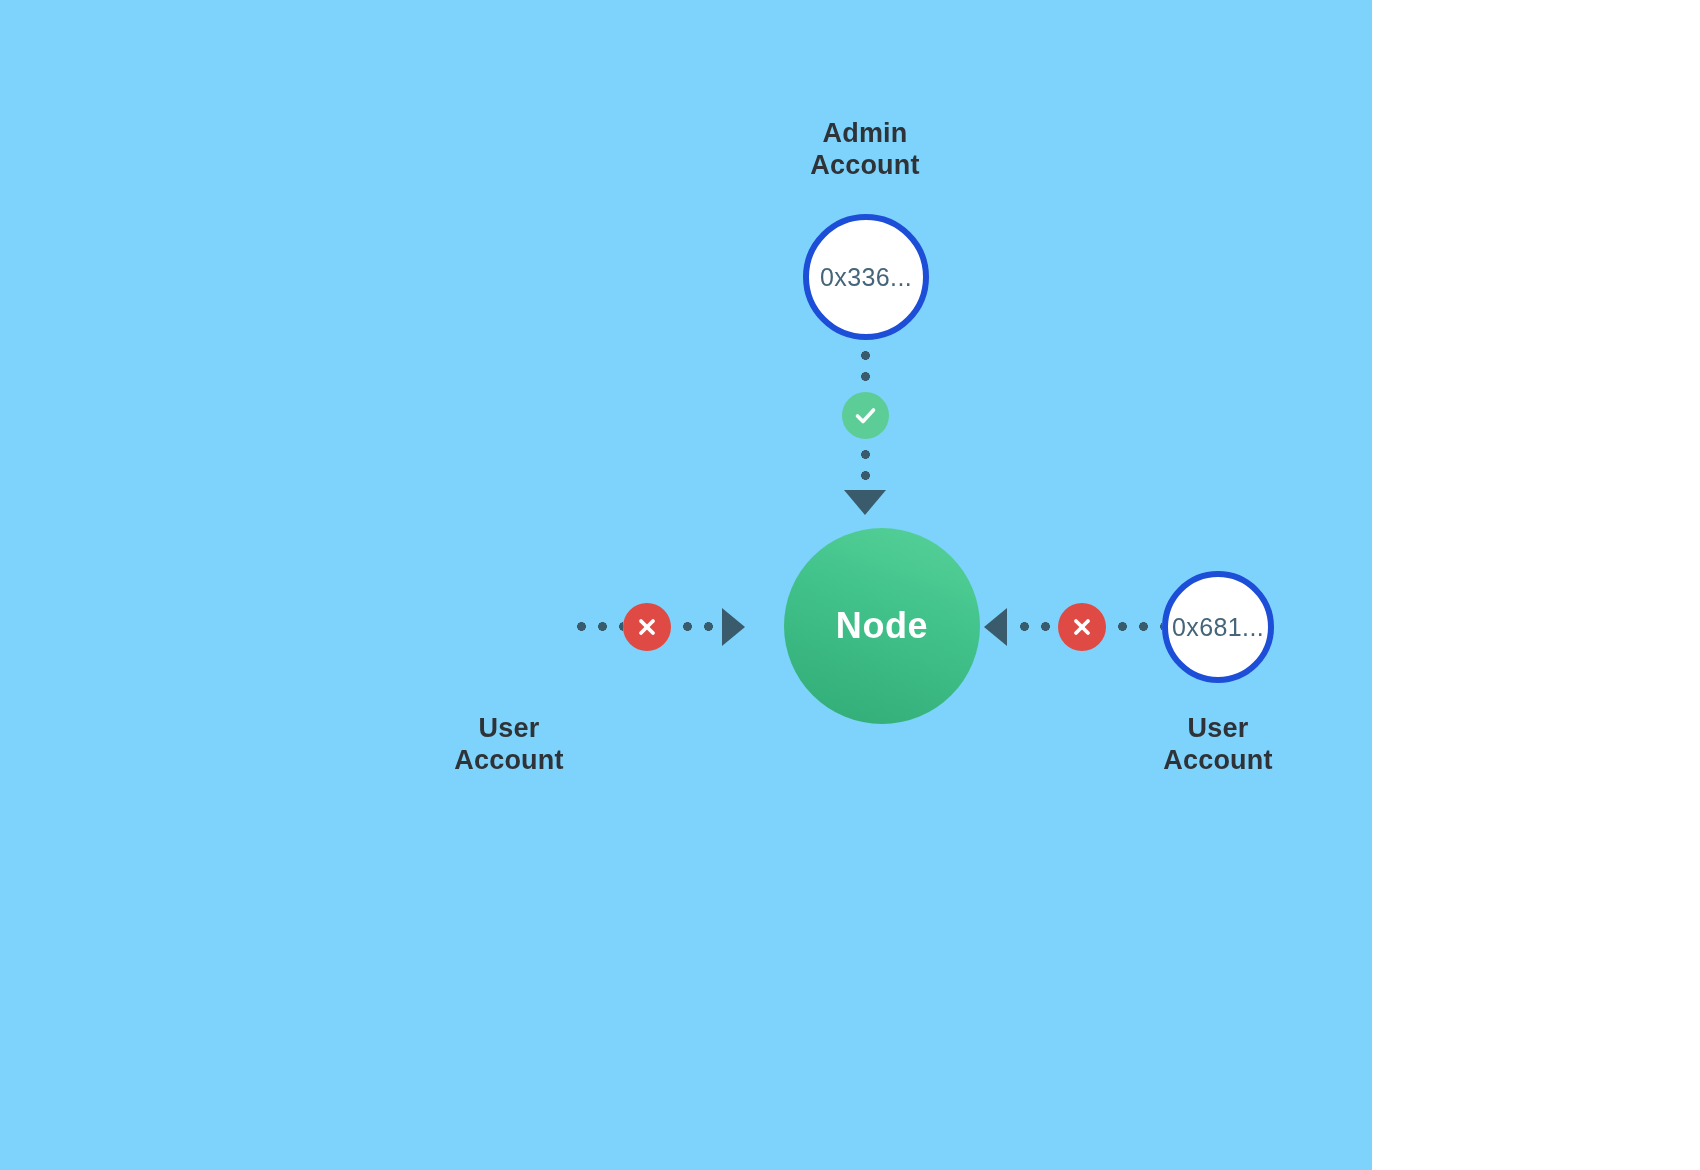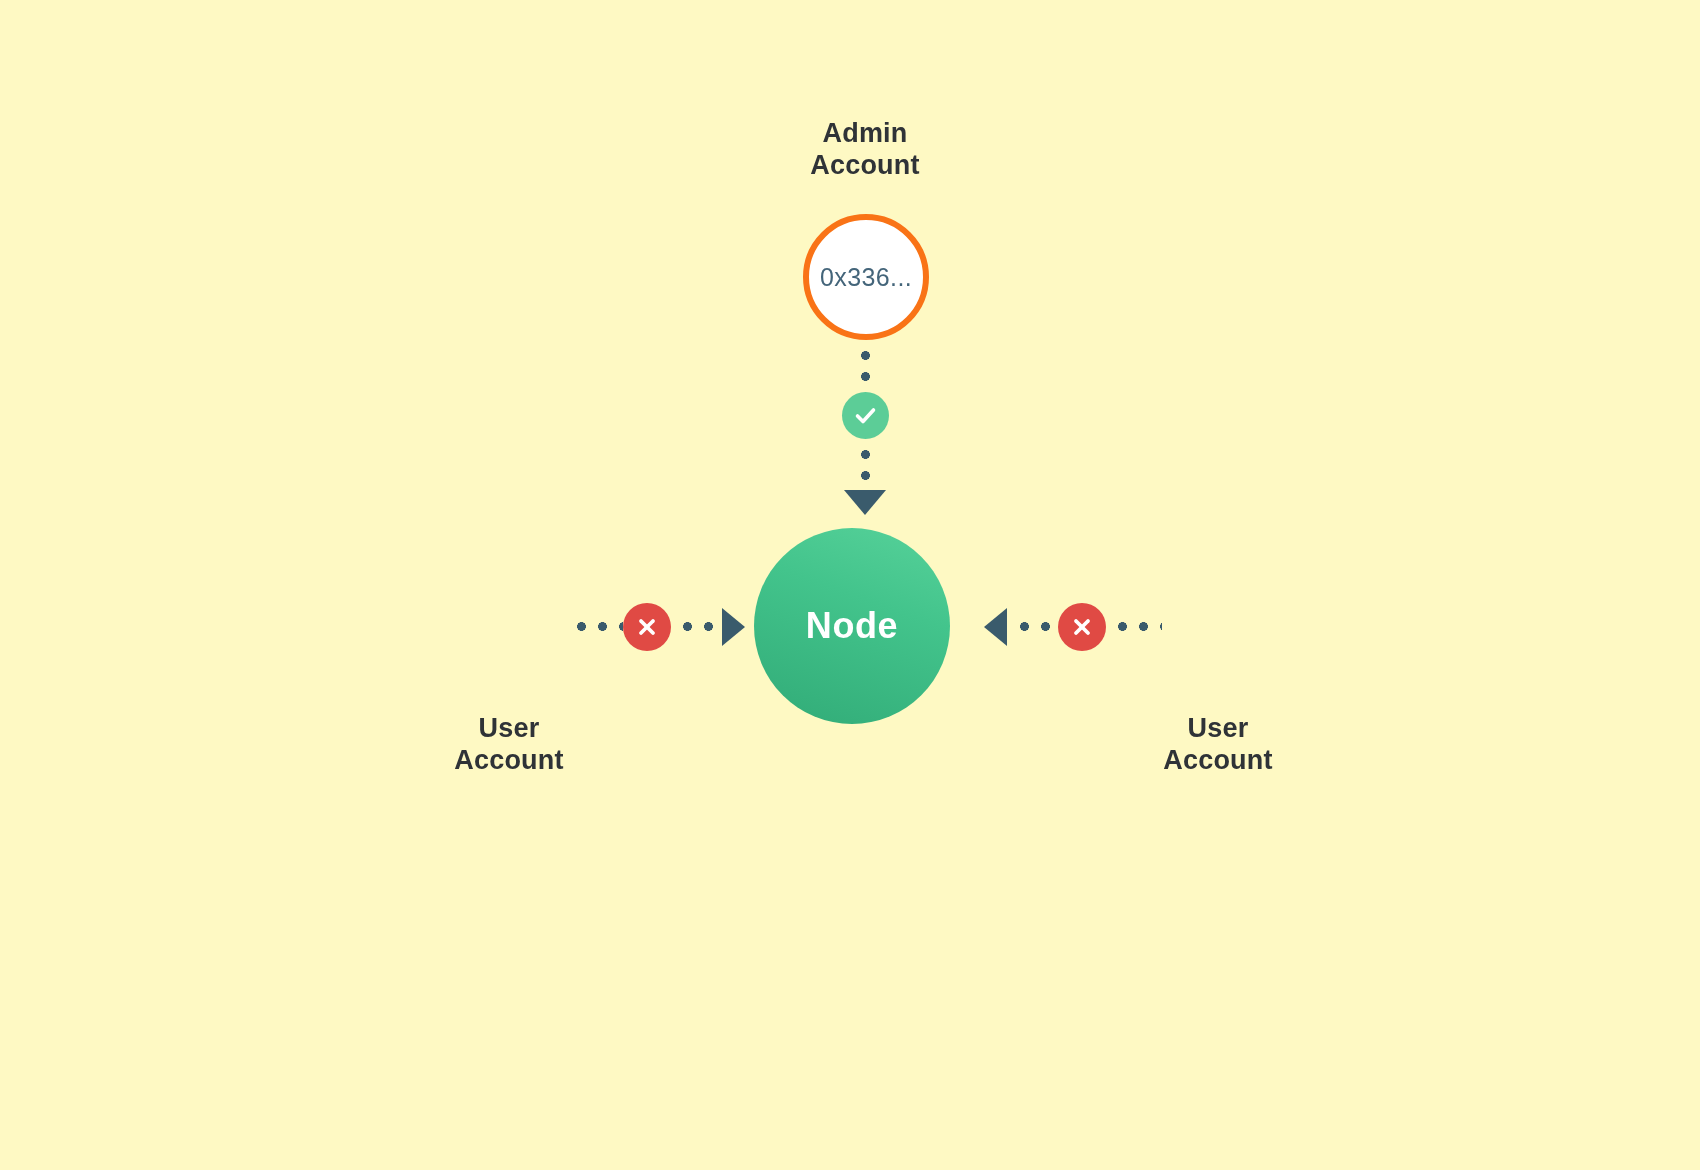--- a/index.html
+++ b/index.html
@@ -8,43 +8,43 @@
     background: #ffffff;
   }
   body {
     width: 1700px;
     height: 1170px;
     font-family: "Liberation Sans", sans-serif;
     overflow: hidden;
   }
   #stage {
     position: relative;
-    width: 1700px;
+    width: 1372px;
     height: 1170px;
-    background: #fef9c3;
+    background: #7dd3fc;
   }
 
   
   .role-label {
     position: absolute;
     text-align: center;
     font-weight: bold;
     font-size: 27px;
     line-height: 32px;
     color: #2f3337;
     letter-spacing: 0.2px;
     white-space: pre-line;
   }
 
   
   .acct-circle {
     position: absolute;
     border-radius: 50%;
     background: #ffffff;
-    border: 6px solid #f97316;
+    border: 6px solid #1d4ed8;
     box-sizing: border-box;
     display: flex;
     align-items: center;
     justify-content: center;
   }
   .acct-addr {
     font-size: 25px;
     color: #44657a;
     letter-spacing: 0.4px;
     font-family: "Liberation Sans", sans-serif;
@@ -144,41 +144,44 @@
   <div class="badge badge-allow" style="left:842px; top:392px; width:47px; height:47px;">
     <svg width="27" height="27" viewBox="0 0 27 27">
       <polyline points="5.5,14 11,19.5 21.5,8" fill="none" stroke="#ffffff" stroke-width="3.6" stroke-linecap="round" stroke-linejoin="round"></polyline>
     </svg>
   </div>
 
   <div class="dots-v" style="left:861px; top:444px; height:50px;"></div>
 
   <div class="arrow arrow-down" style="left:844px; top:490px;"></div>
 
-  <div class="node-circle" style="left:754px; top:528px; width:196px; height:196px;">
+  <div class="node-circle" style="left:784px; top:528px; width:196px; height:196px;">
     <span class="node-label">Node</span>
   </div>
 
 
   <div class="role-label" style="left:349px; top:712px; width:320px;">User
 Account</div>
 
   <div class="dots-h" style="left:571px; top:622px; width:52px;"></div>
 
   <div class="badge badge-deny" style="left:623px; top:603px; width:48px; height:48px;">
     <svg width="26" height="26" viewBox="0 0 26 26">
       <line x1="7" y1="7" x2="19" y2="19" stroke="#ffffff" stroke-width="3.8" stroke-linecap="round"></line>
       <line x1="19" y1="7" x2="7" y2="19" stroke="#ffffff" stroke-width="3.8" stroke-linecap="round"></line>
     </svg>
   </div>
 
   <div class="dots-h" style="left:677px; top:622px; width:44px;"></div>
 
   <div class="arrow arrow-right" style="left:722px; top:608px;"></div>
 
+  <div class="acct-circle" style="left:1162px; top:571px; width:112px; height:112px;">
+    <span class="acct-addr">0x681...</span>
+  </div>
 
   <div class="role-label" style="left:1058px; top:712px; width:320px;">User
 Account</div>
 
   <div class="arrow arrow-left" style="left:984px; top:608px;"></div>
 
   <div class="dots-h" style="left:1014px; top:622px; width:44px;"></div>
 
   <div class="badge badge-deny" style="left:1058px; top:603px; width:48px; height:48px;">
     <svg width="26" height="26" viewBox="0 0 26 26">

